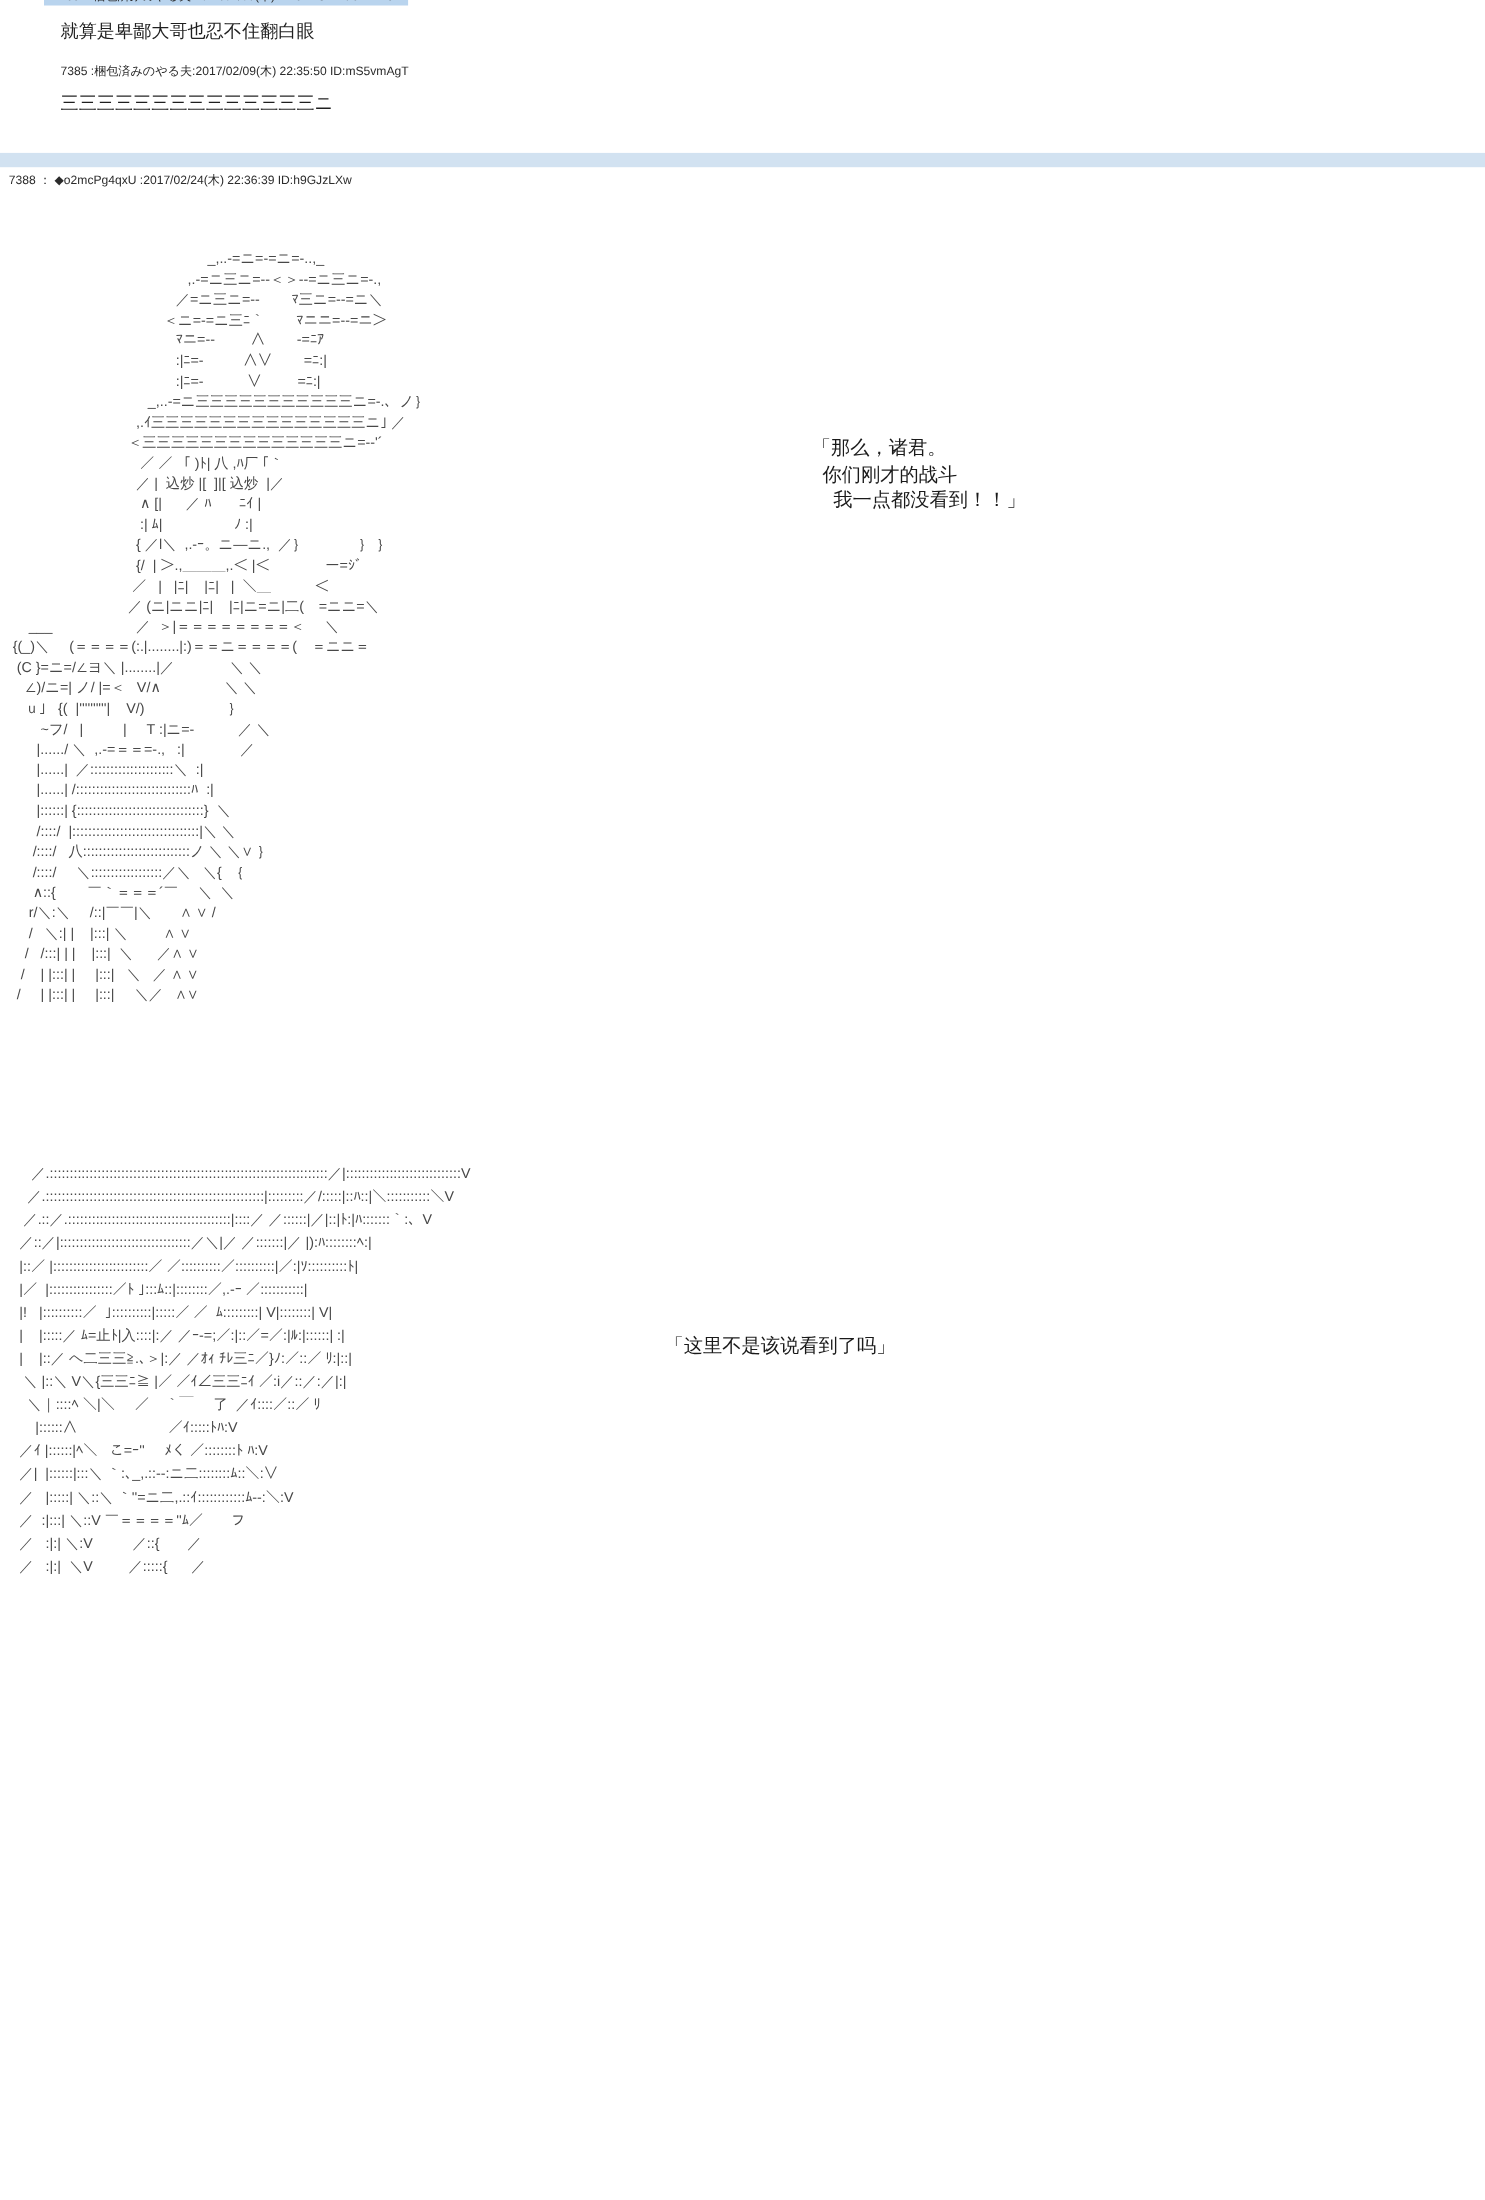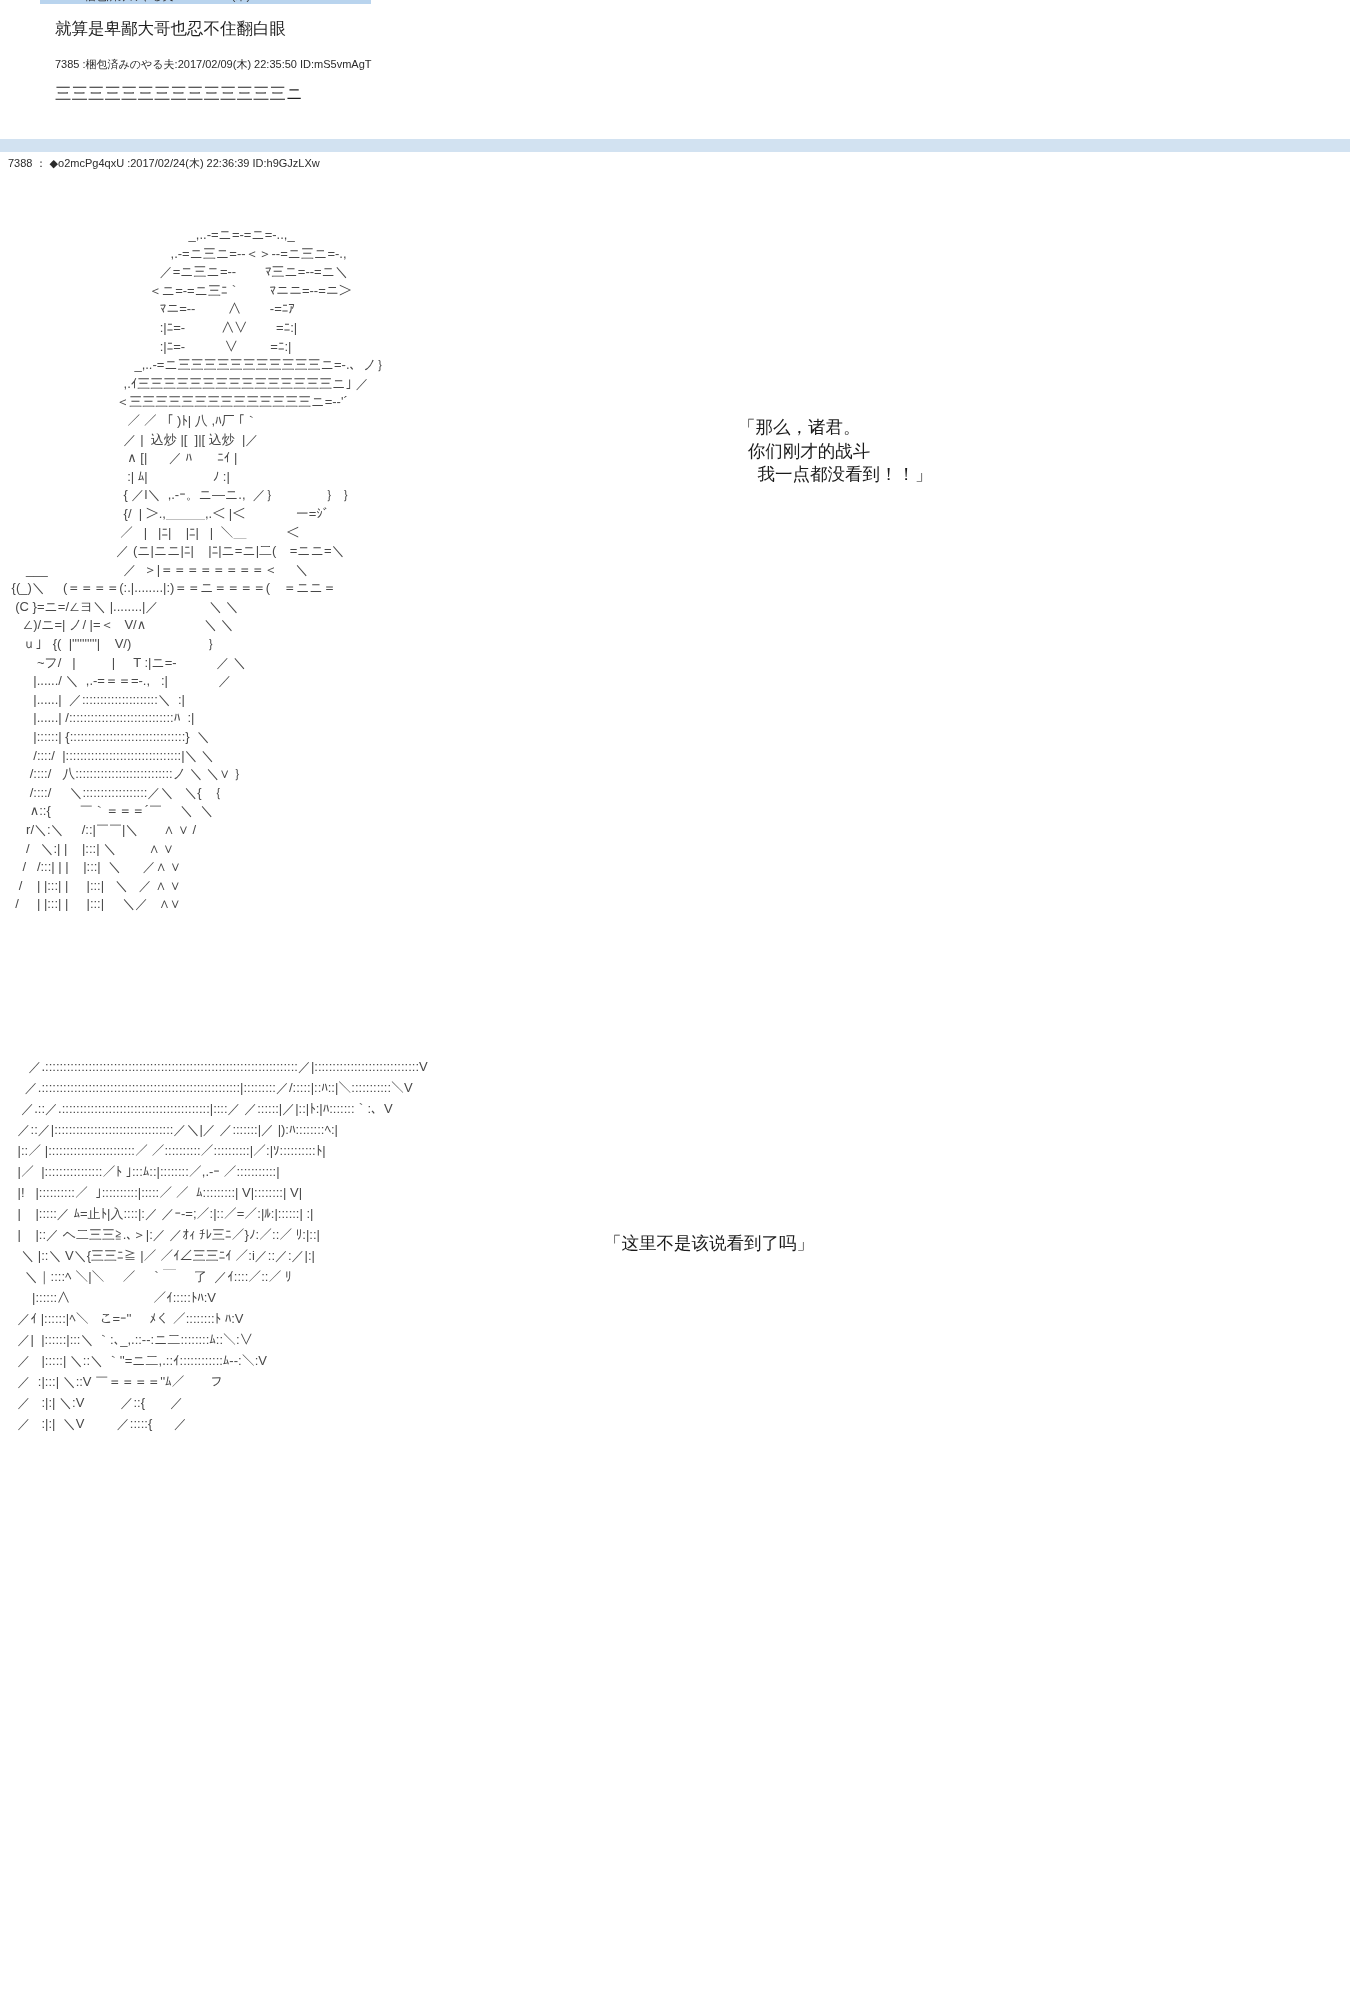--- a/index.html
+++ b/index.html
@@ -31,21 +31,21 @@
     position:absolute;margin:0;
     font-family:Liberation Sans, sans-serif;
     color:#484848;white-space:pre;
   }
   #aa1{left:8px;top:226px;font-size:13px;line-height:18.6px}
   #aa2{left:14px;top:1056px;font-size:13px;line-height:21px}
   #aa3{left:22px;top:1928px;font-size:14px;line-height:28px}
 
   .dialogue{
     position:absolute;font-size:17.5px;line-height:23.5px;
-    color:#1a1a1a;white-space:pre;margin-top:20px;
+    color:#1a1a1a;white-space:pre;
   }
   #dlg1{left:738px;top:396px}
   #dlg2{left:604px;top:1212px}
 </style>
 </head>
 <body>
 
 <div id="page">
 
   <div class="hdr" id="p7384h"><span class="hl">7384 :梱包済みのやる夫:2017/02/09(木) 22:34:25 ID:9SvrfTKa</span></div>

